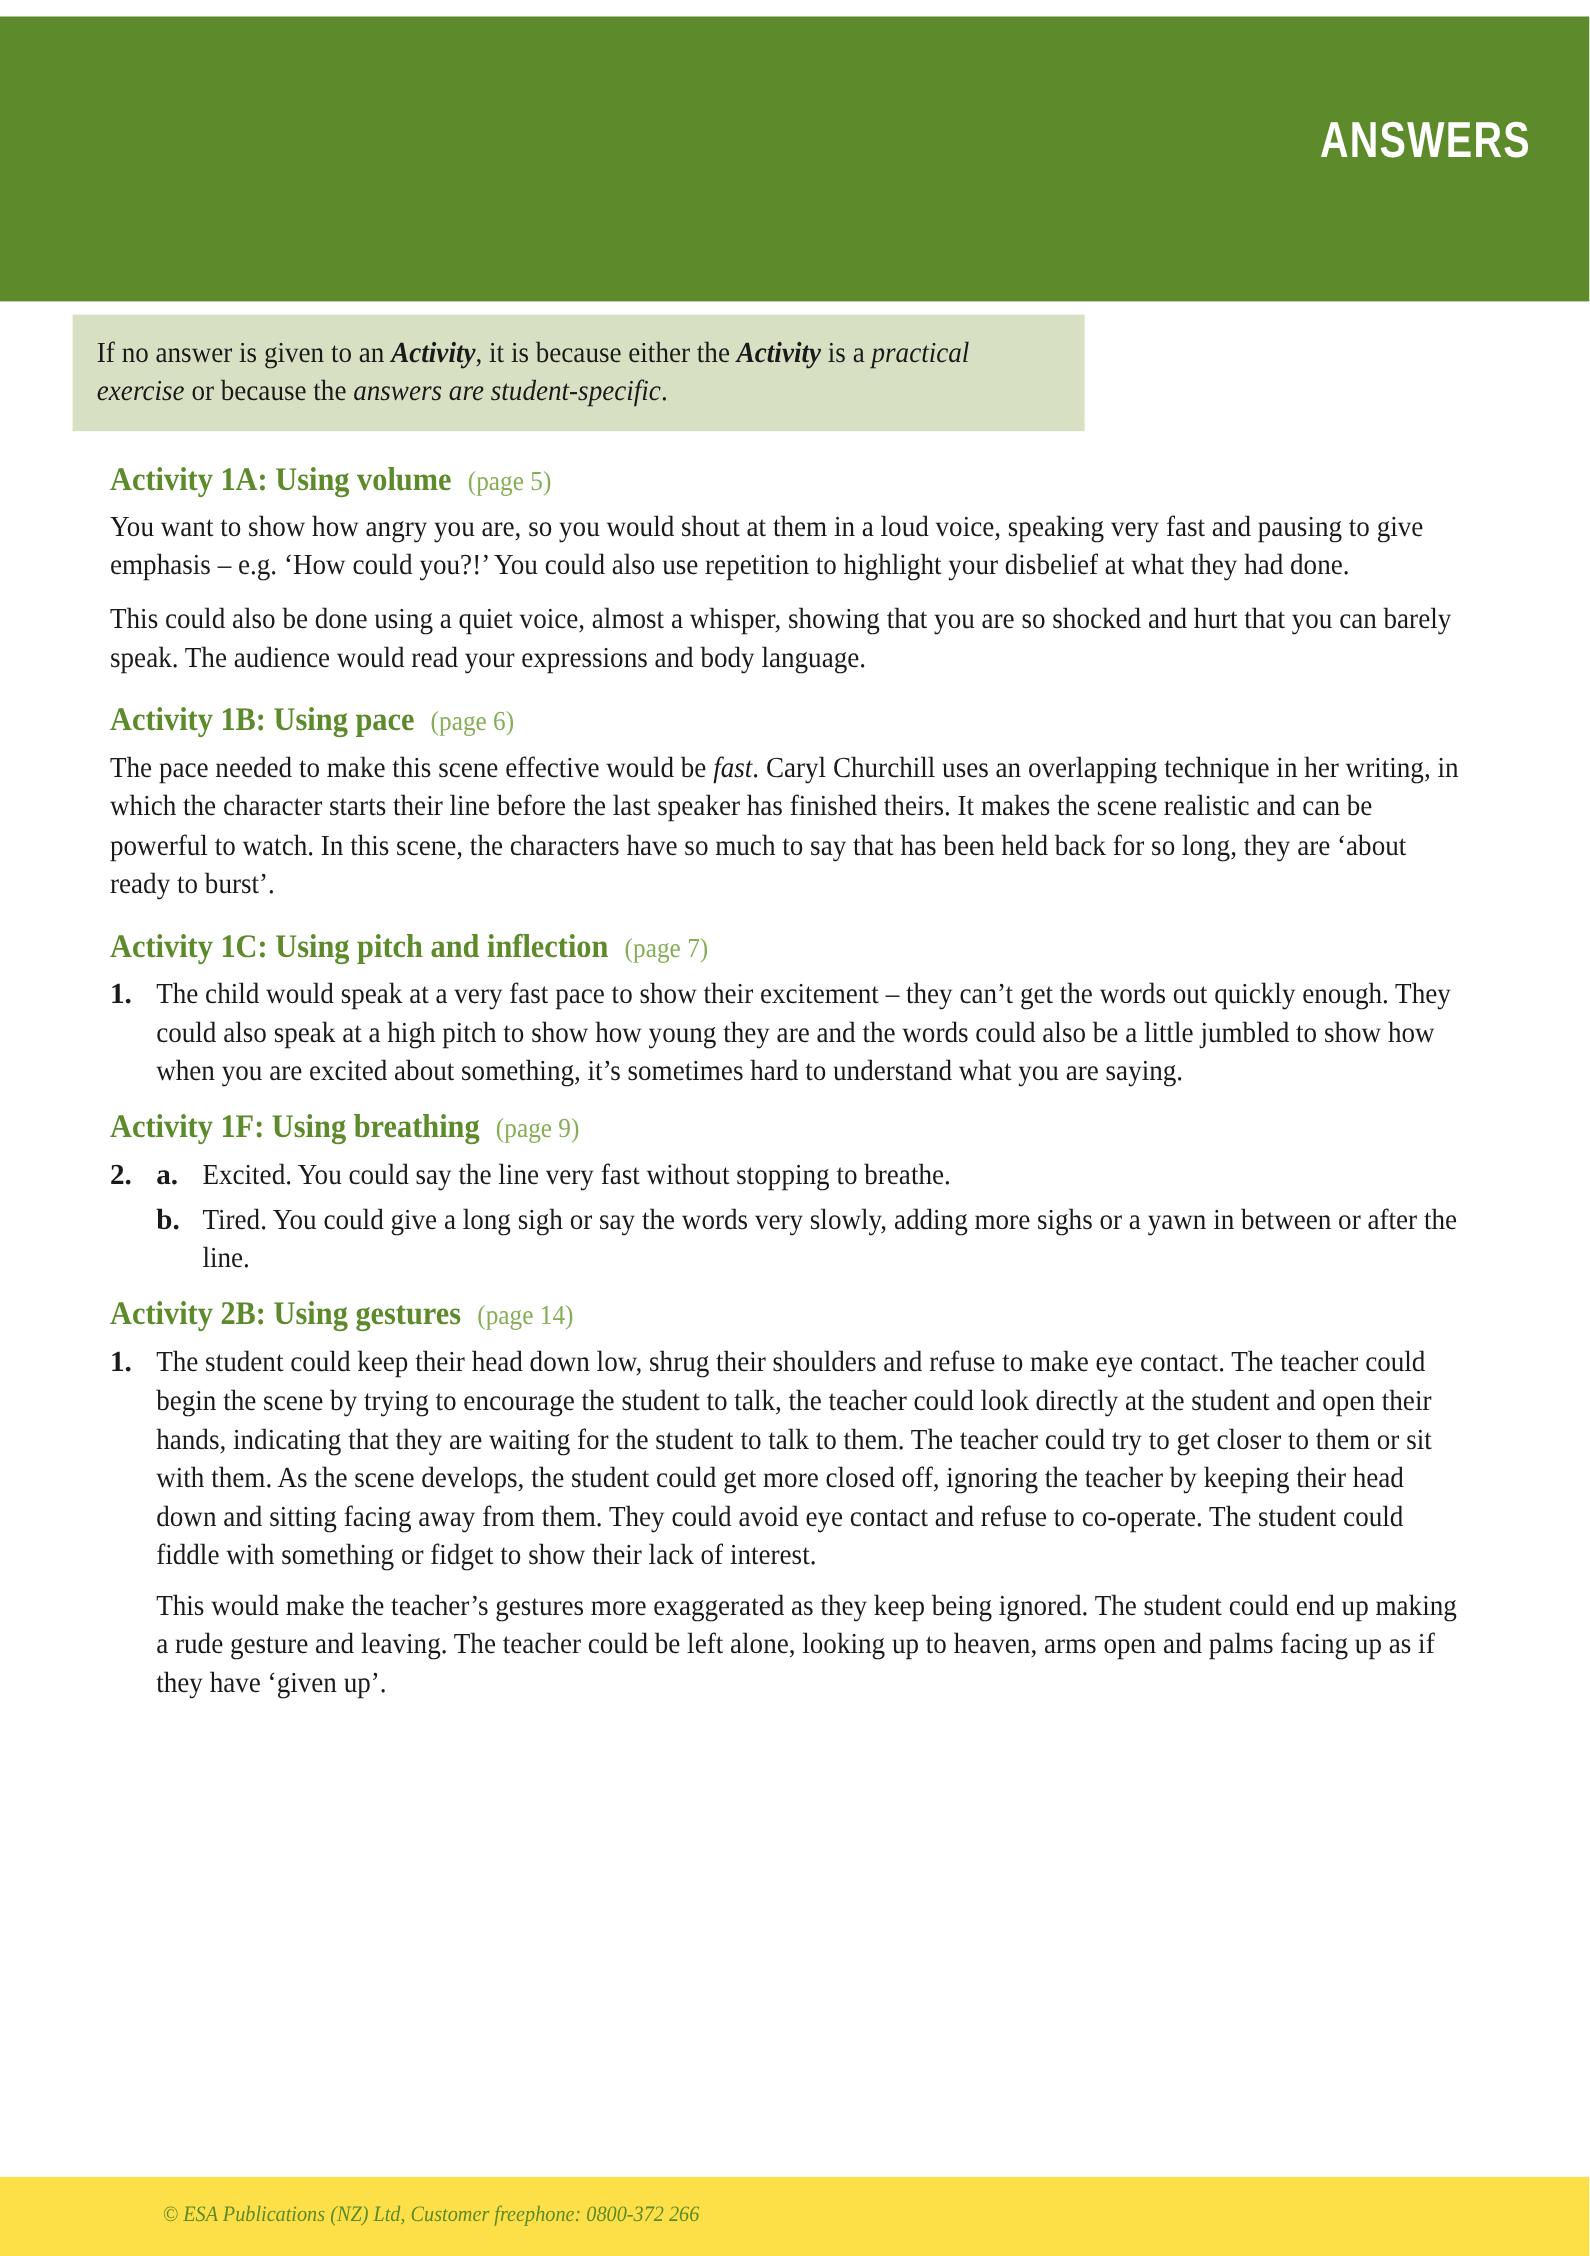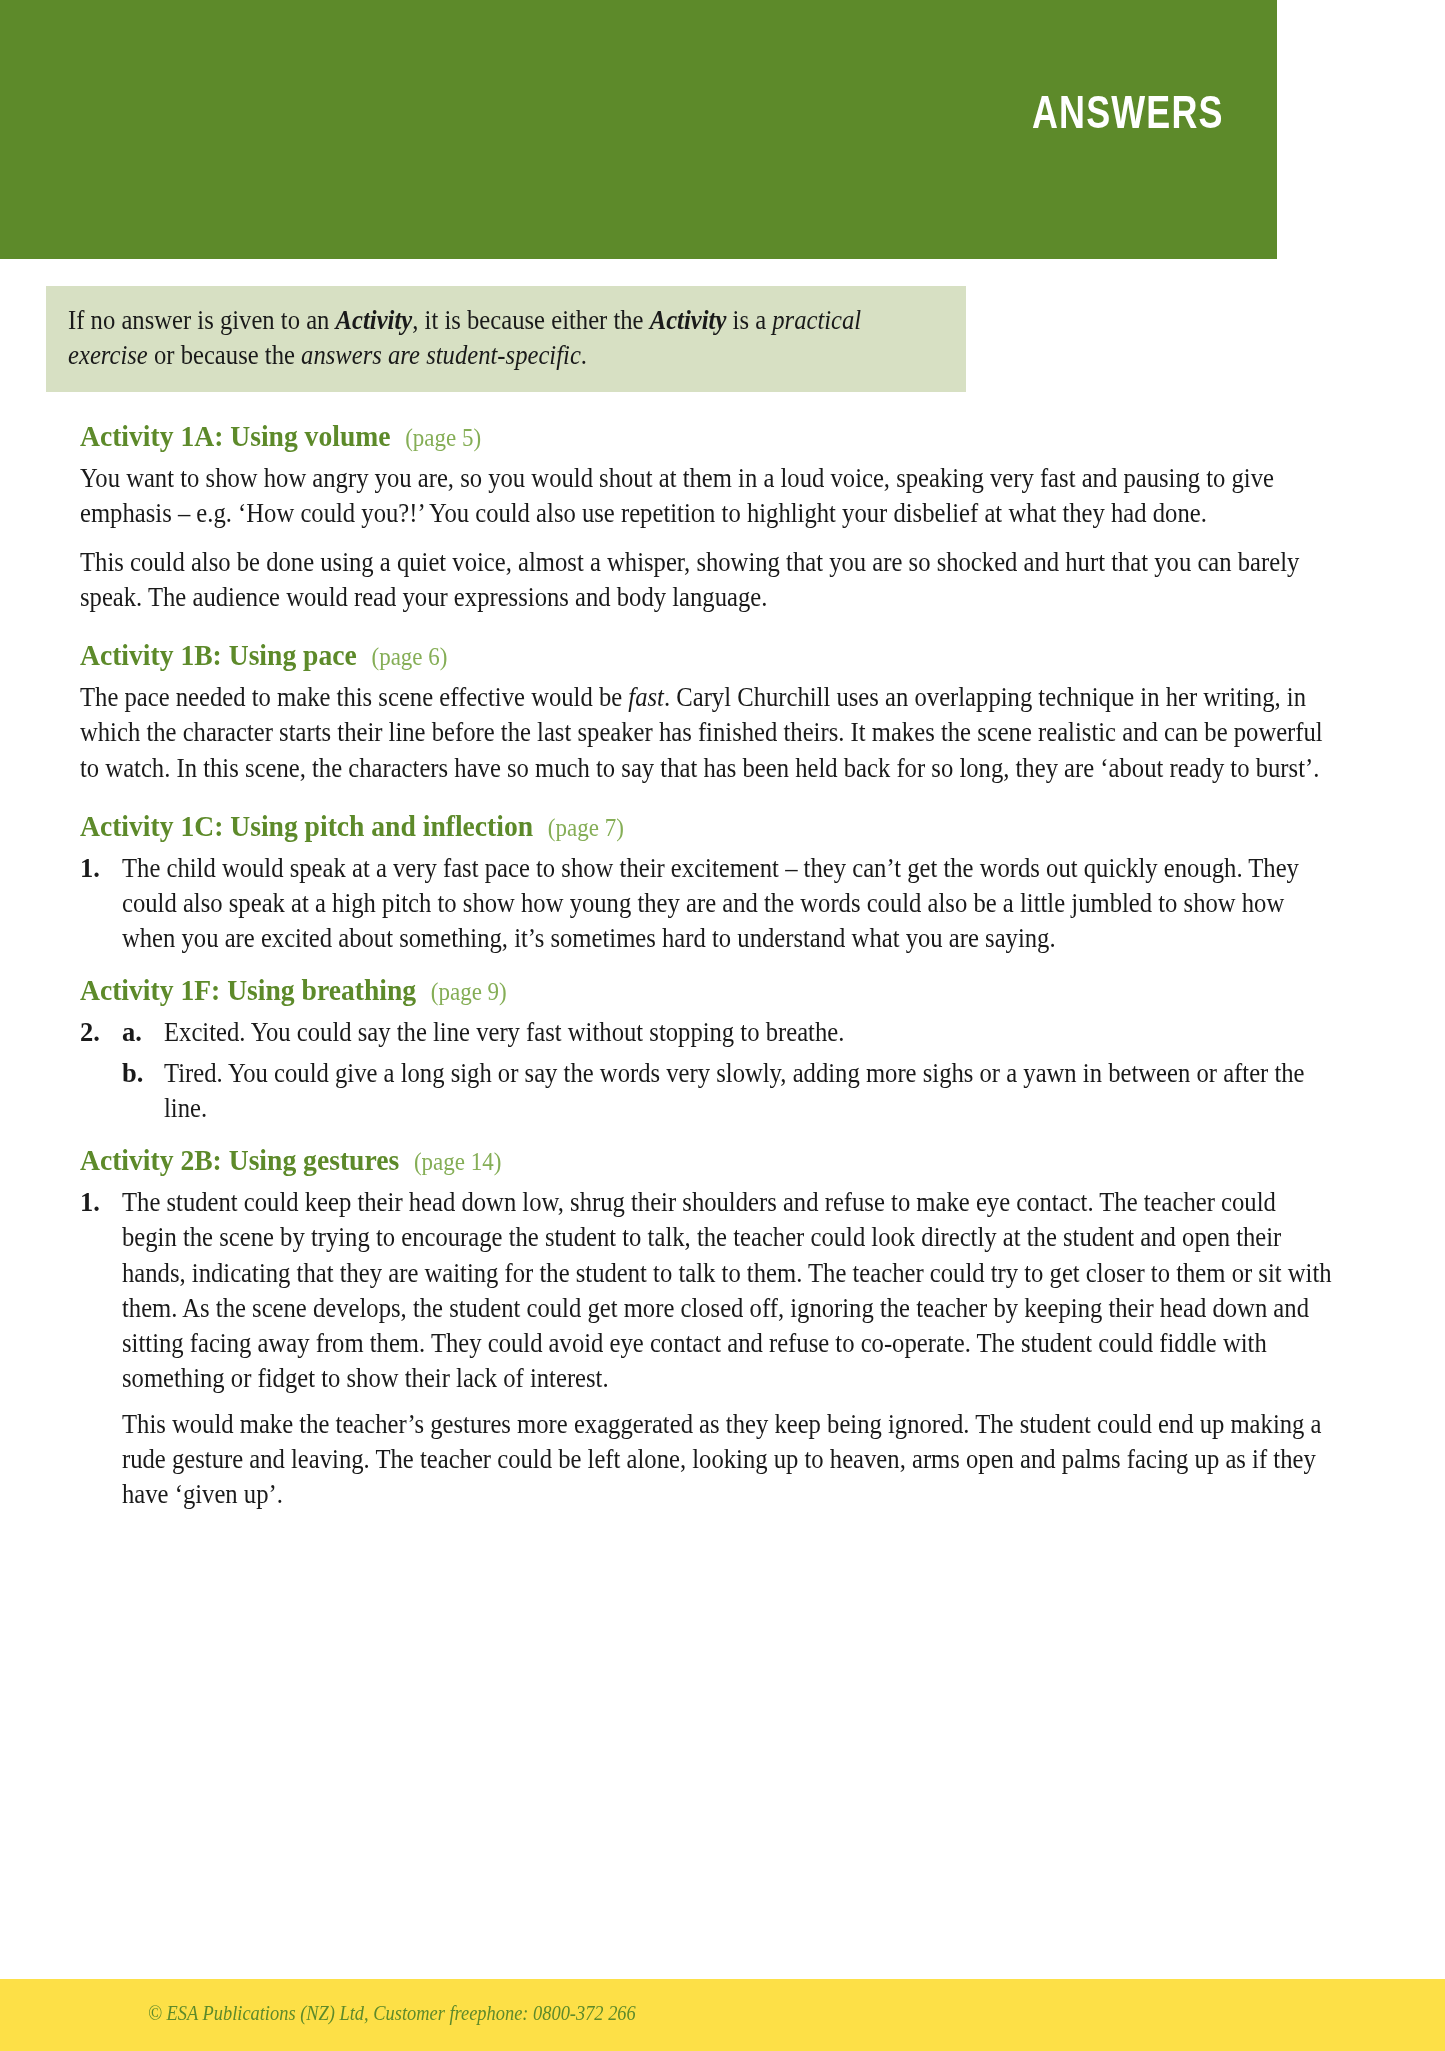--- a/index.html
+++ b/index.html
@@ -11,23 +11,23 @@
     height: 2051px;
     background: #ffffff;
     font-family: "Liberation Serif", "DejaVu Serif", serif;
     position: relative;
     overflow: hidden;
   }
 
   
   .header-banner {
     position: absolute;
-    top: 0;
+    top: 15px;
     left: 0;
-    width: 1277px;
+    width: 1445px;
     height: 259px;
     background: #5d8a2a;
     box-sizing: border-box;
   }
   .header-title {
     position: absolute;
     right: 53px;
     top: 85px;
     color: #ffffff;
     font-family: "Liberation Sans", "DejaVu Sans", sans-serif;
@@ -42,21 +42,21 @@
   
   .page-body {
     position: absolute;
     top: 259px;
     left: 0;
     width: 1445px;
   }
 
   .content {
     margin: 0;
-    padding: 27px 110px 0 80px;
+    padding: 27px 110px 0 100px;
     box-sizing: border-box;
     width: 1445px;
   }
 
   
   .intro-box {
     background: #d7e0c3;
     padding: 17px 22px 19px 22px;
     box-sizing: border-box;
     width: 920px;

